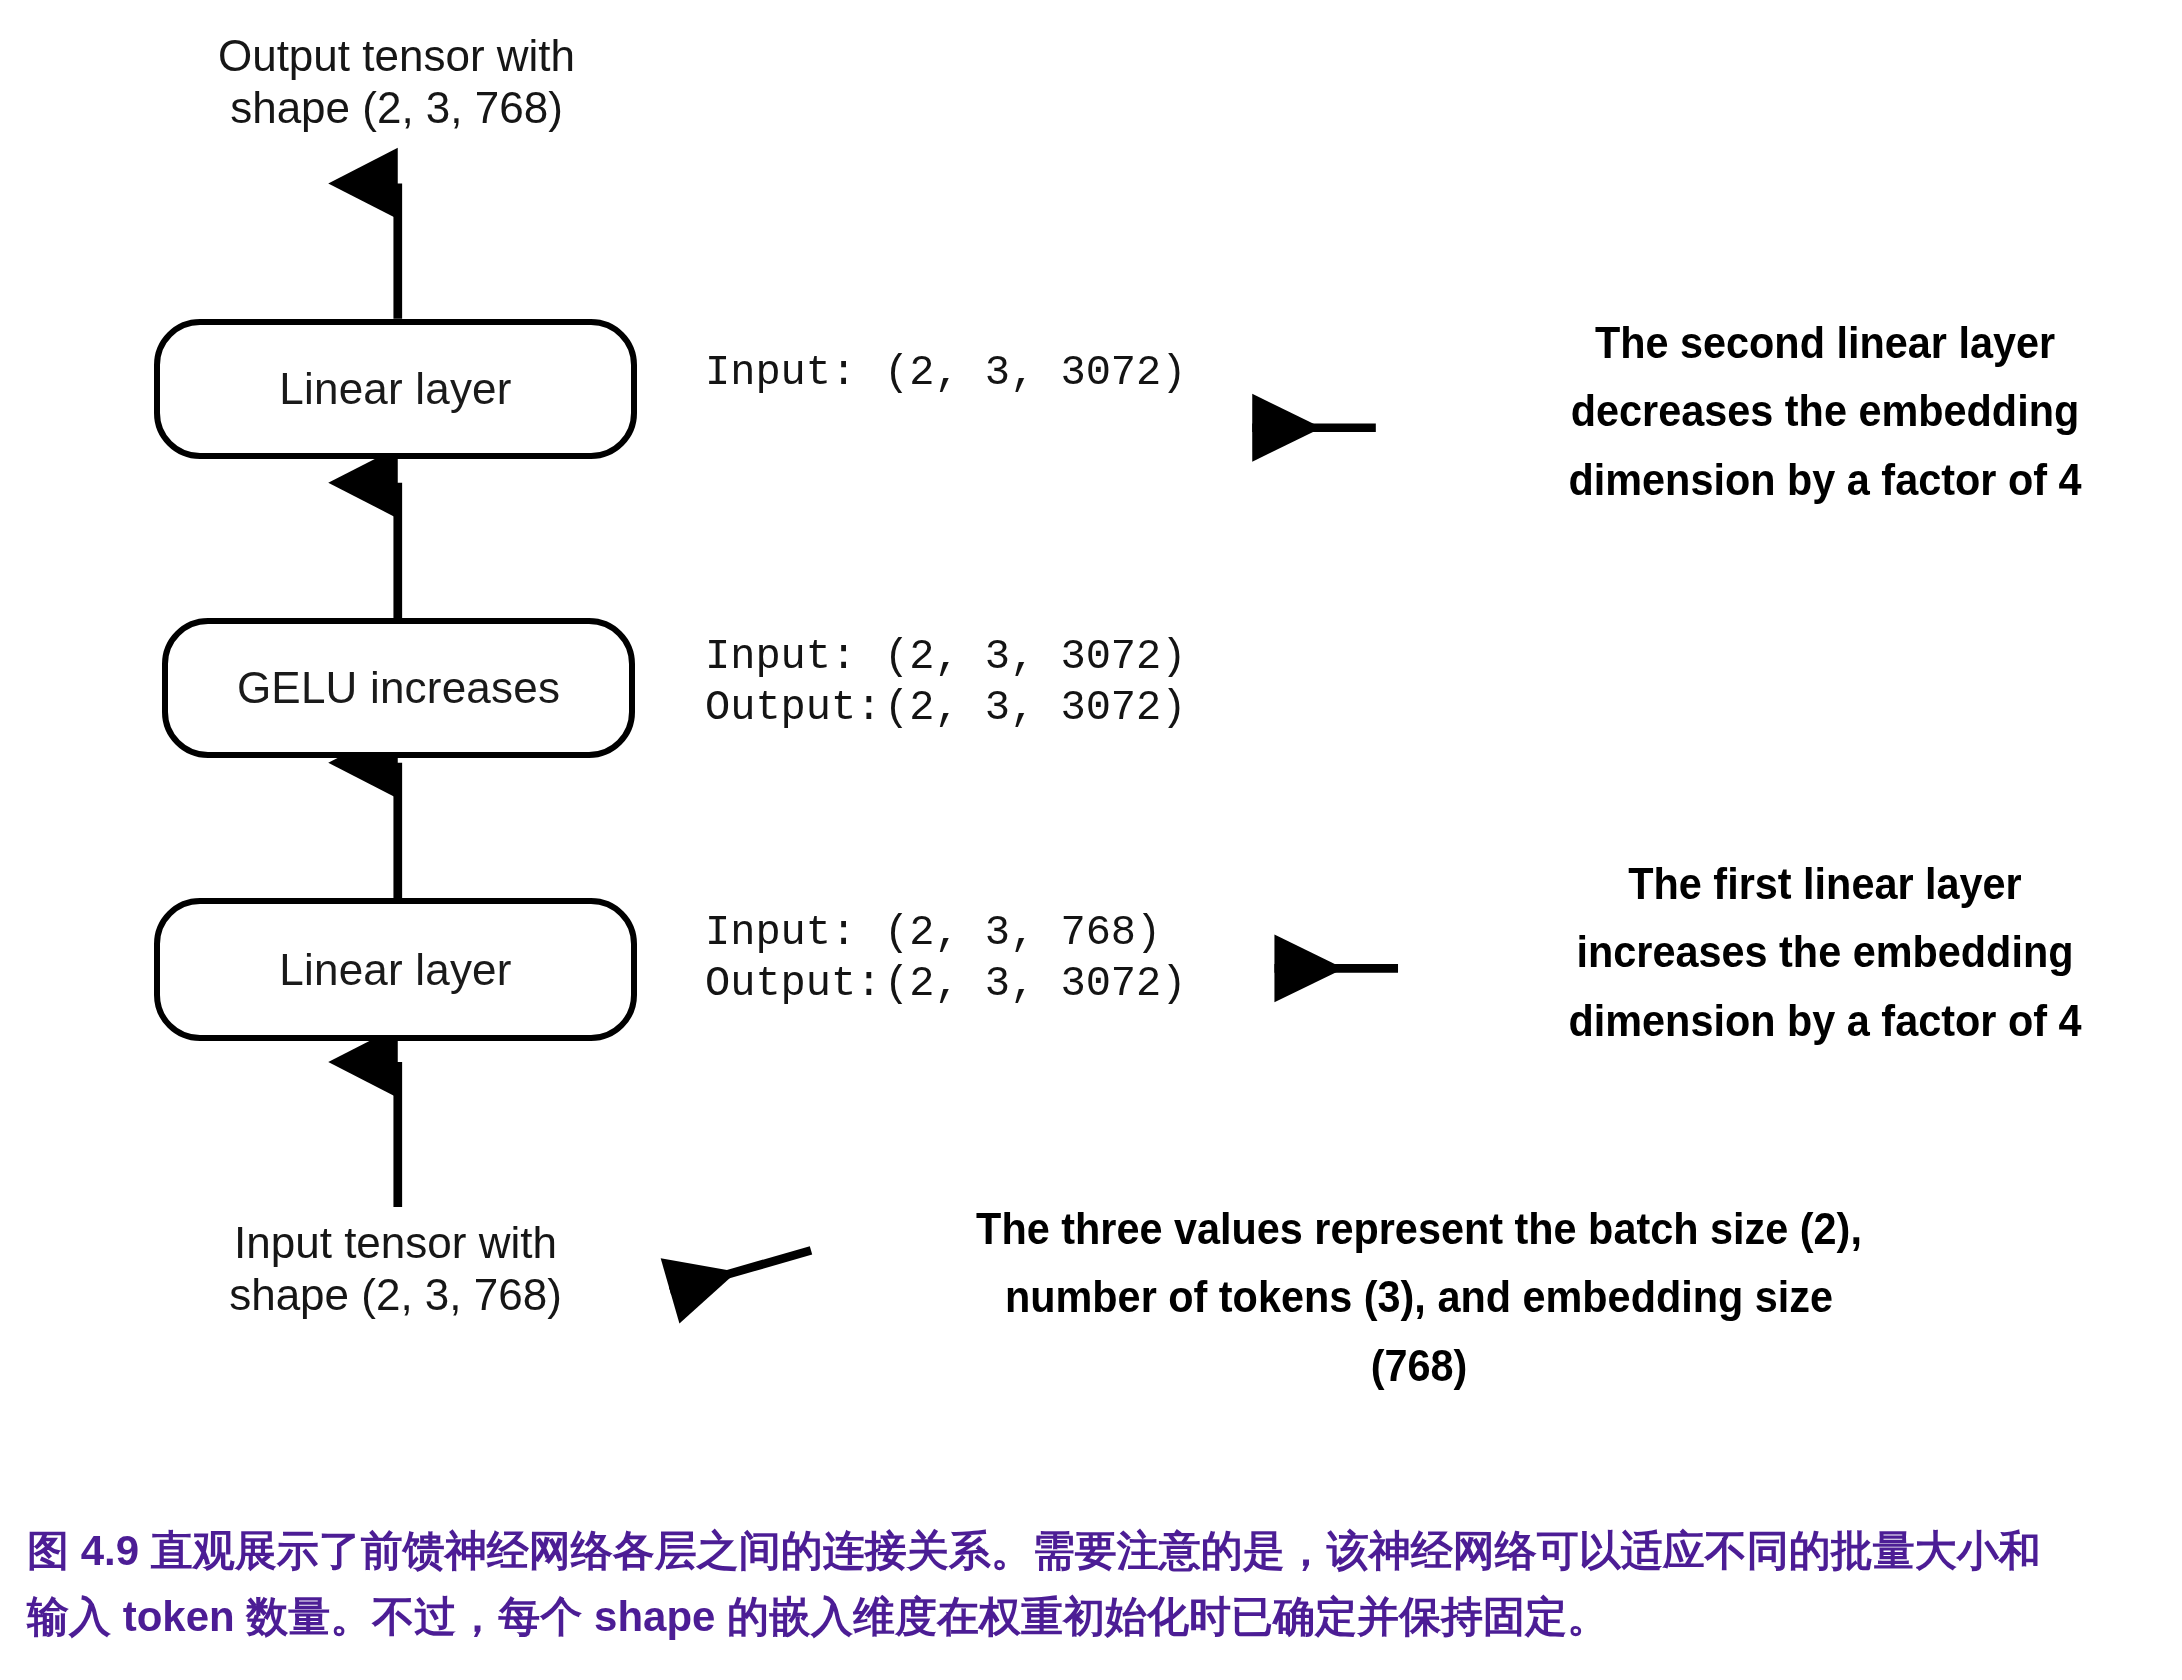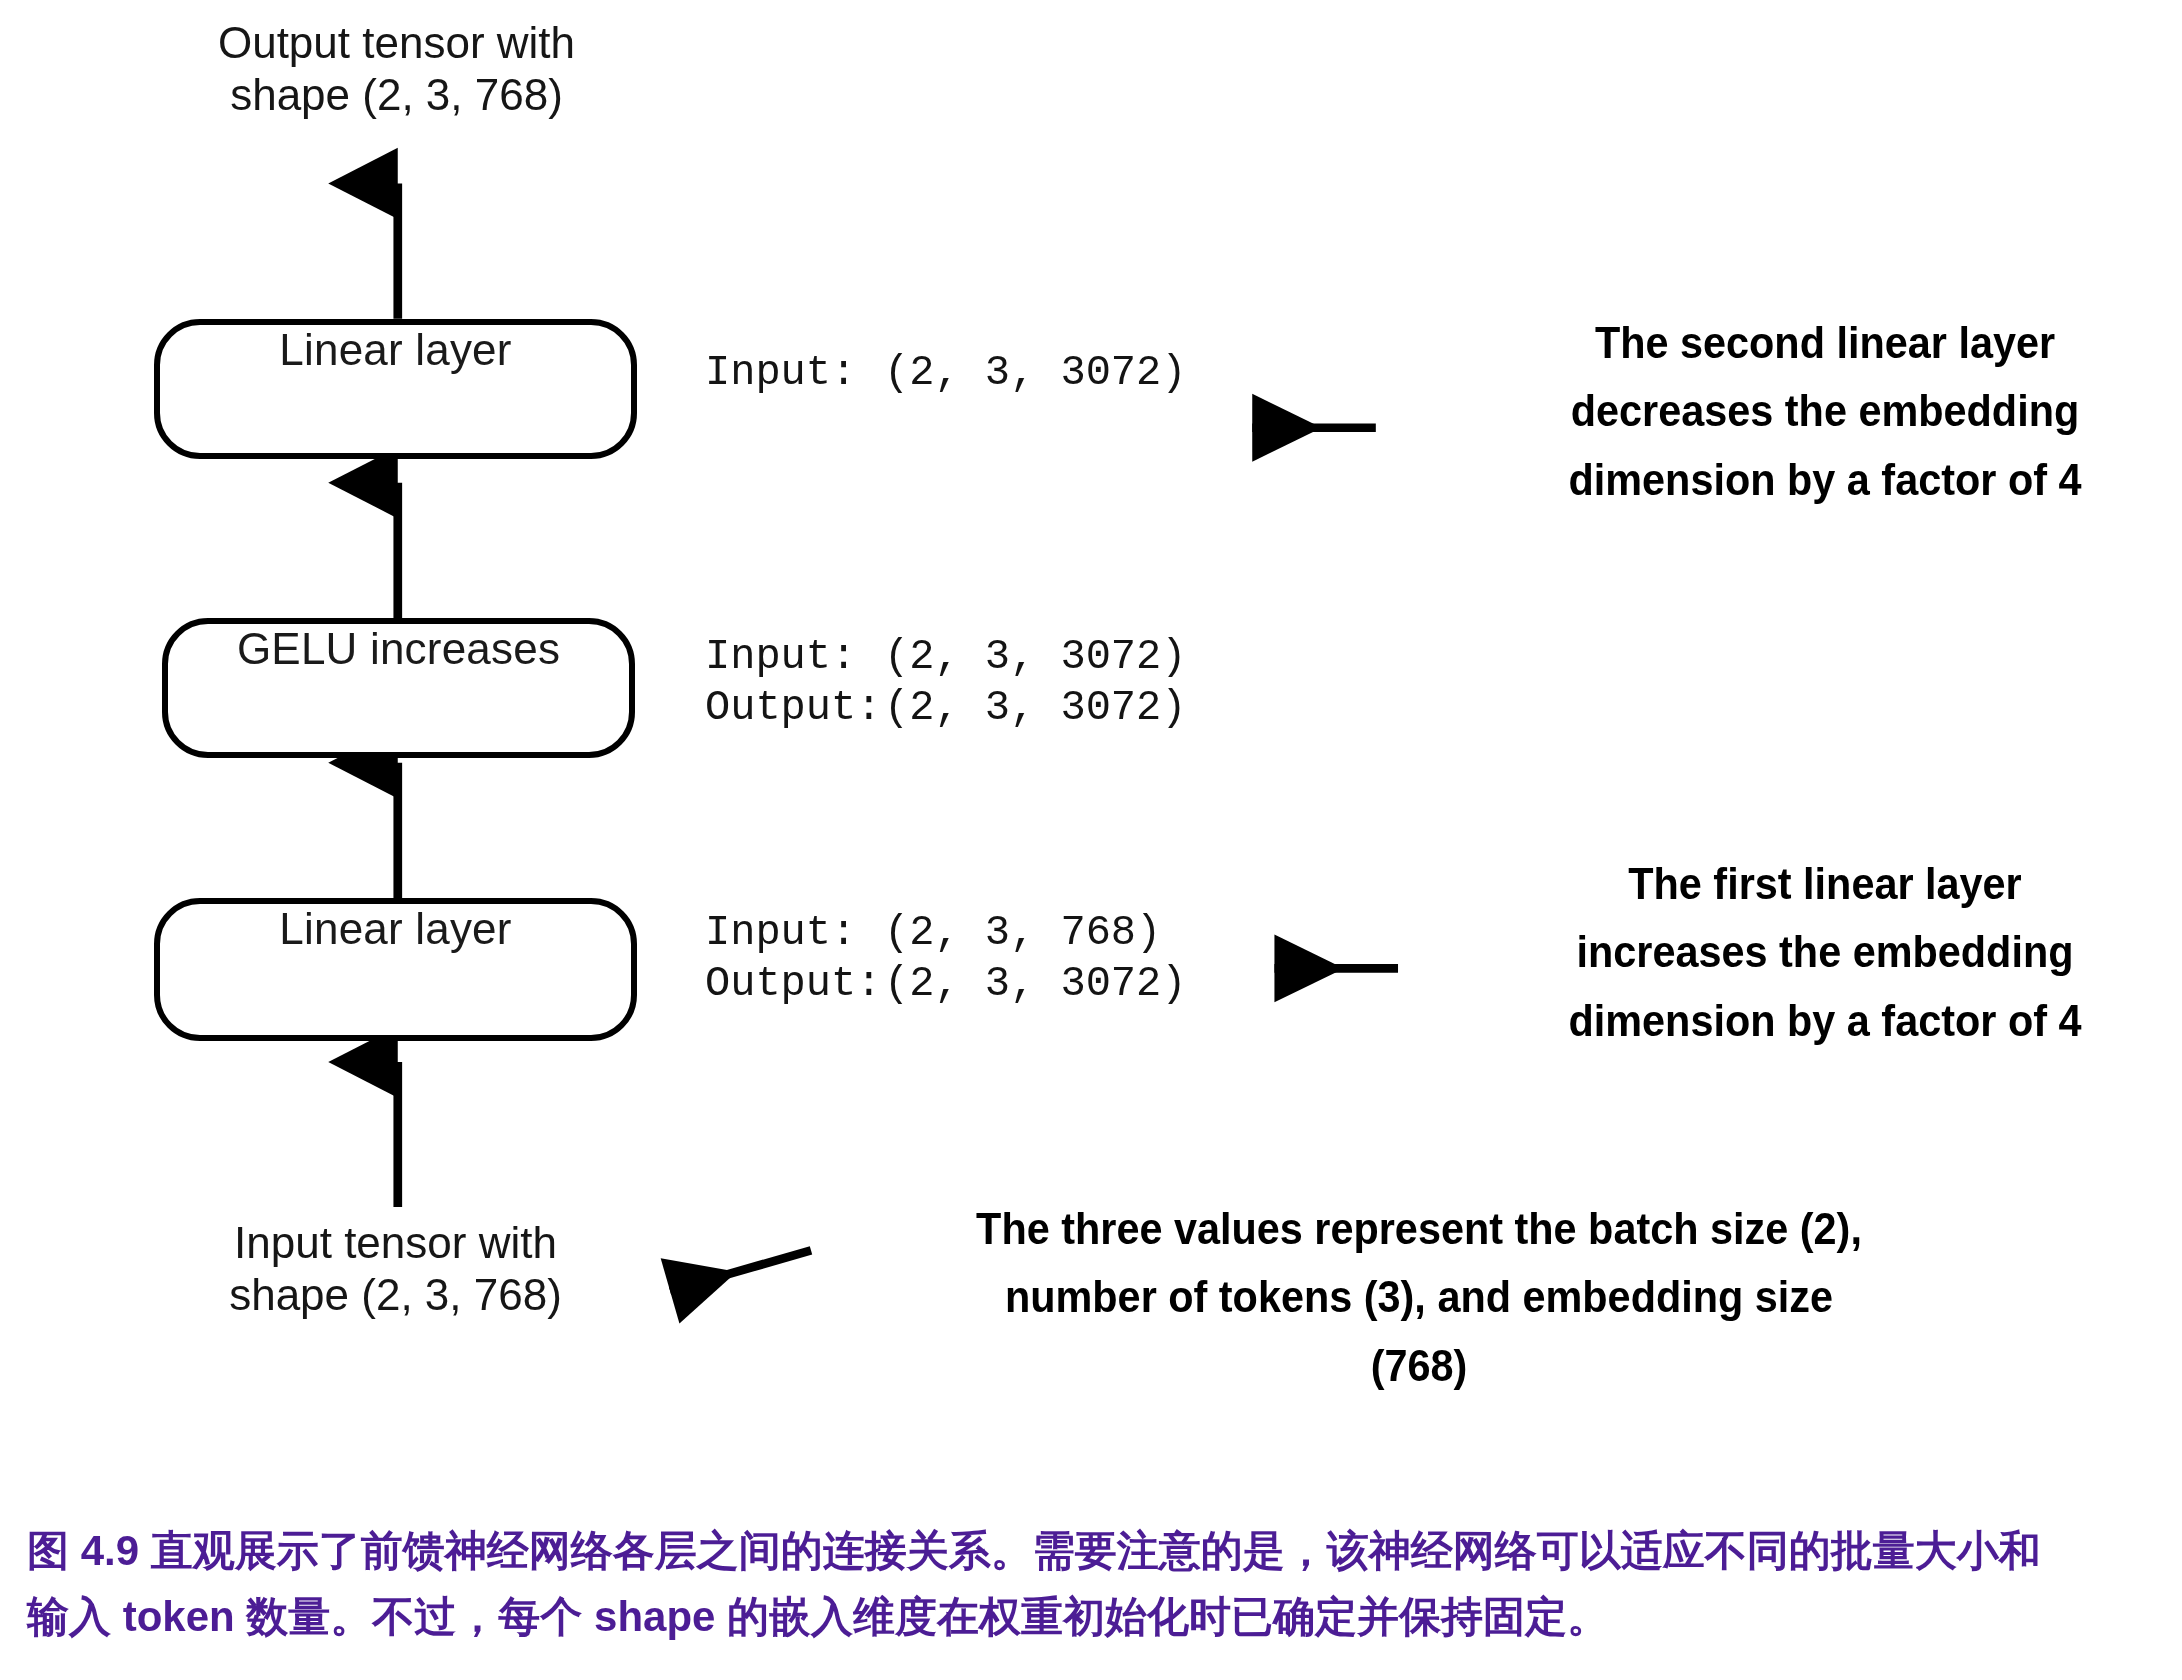--- a/index.html
+++ b/index.html
@@ -22,21 +22,21 @@
     height: 1680px;
   }
 
   
   .node-box {
     position: absolute;
     border: 6.8px solid #000000;
     border-radius: 46px;
     background: #ffffff;
     display: flex;
-    align-items: flex-start;
+    align-items: center;
     justify-content: center;
     box-sizing: border-box;
   }
   .node-label {
     font-family: "Liberation Sans", sans-serif;
     font-size: 44px;
     color: #1a1a1a;
     letter-spacing: 0.2px;
     white-space: nowrap;
   }
@@ -137,21 +137,21 @@
       <line x1="1425" y1="443" x2="1297" y2="443" marker-end="url(#arrowhead-left)"></line>
     </g>
     <g stroke="#000000" stroke-width="9" fill="none">
       <line x1="1448" y1="1003" x2="1320" y2="1003" marker-end="url(#arrowhead-left)"></line>
     </g>
     <g stroke="#000000" stroke-width="9" fill="none">
       <line x1="840" y1="1295" x2="694" y2="1337" marker-end="url(#arrowhead-left)"></line>
     </g>
   </svg>
 
-  <div class="tensor-label" style="left:97px; top:17px; width:599px;">Output tensor with
+  <div class="tensor-label" style="left:97px; top:30px; width:599px;">Output tensor with
 shape (2, 3, 768)</div>
 
   <div class="node-box" style="left:154px; top:319px; width:483px; height:140px;">
     <span class="node-label">Linear layer</span>
   </div>
 
   <div class="io-block" style="left:705px; top:348px;">
     <span class="io-row">
       <span class="io-key">Input:</span><span class="io-val">(2, 3, 3072)</span>
     </span>

